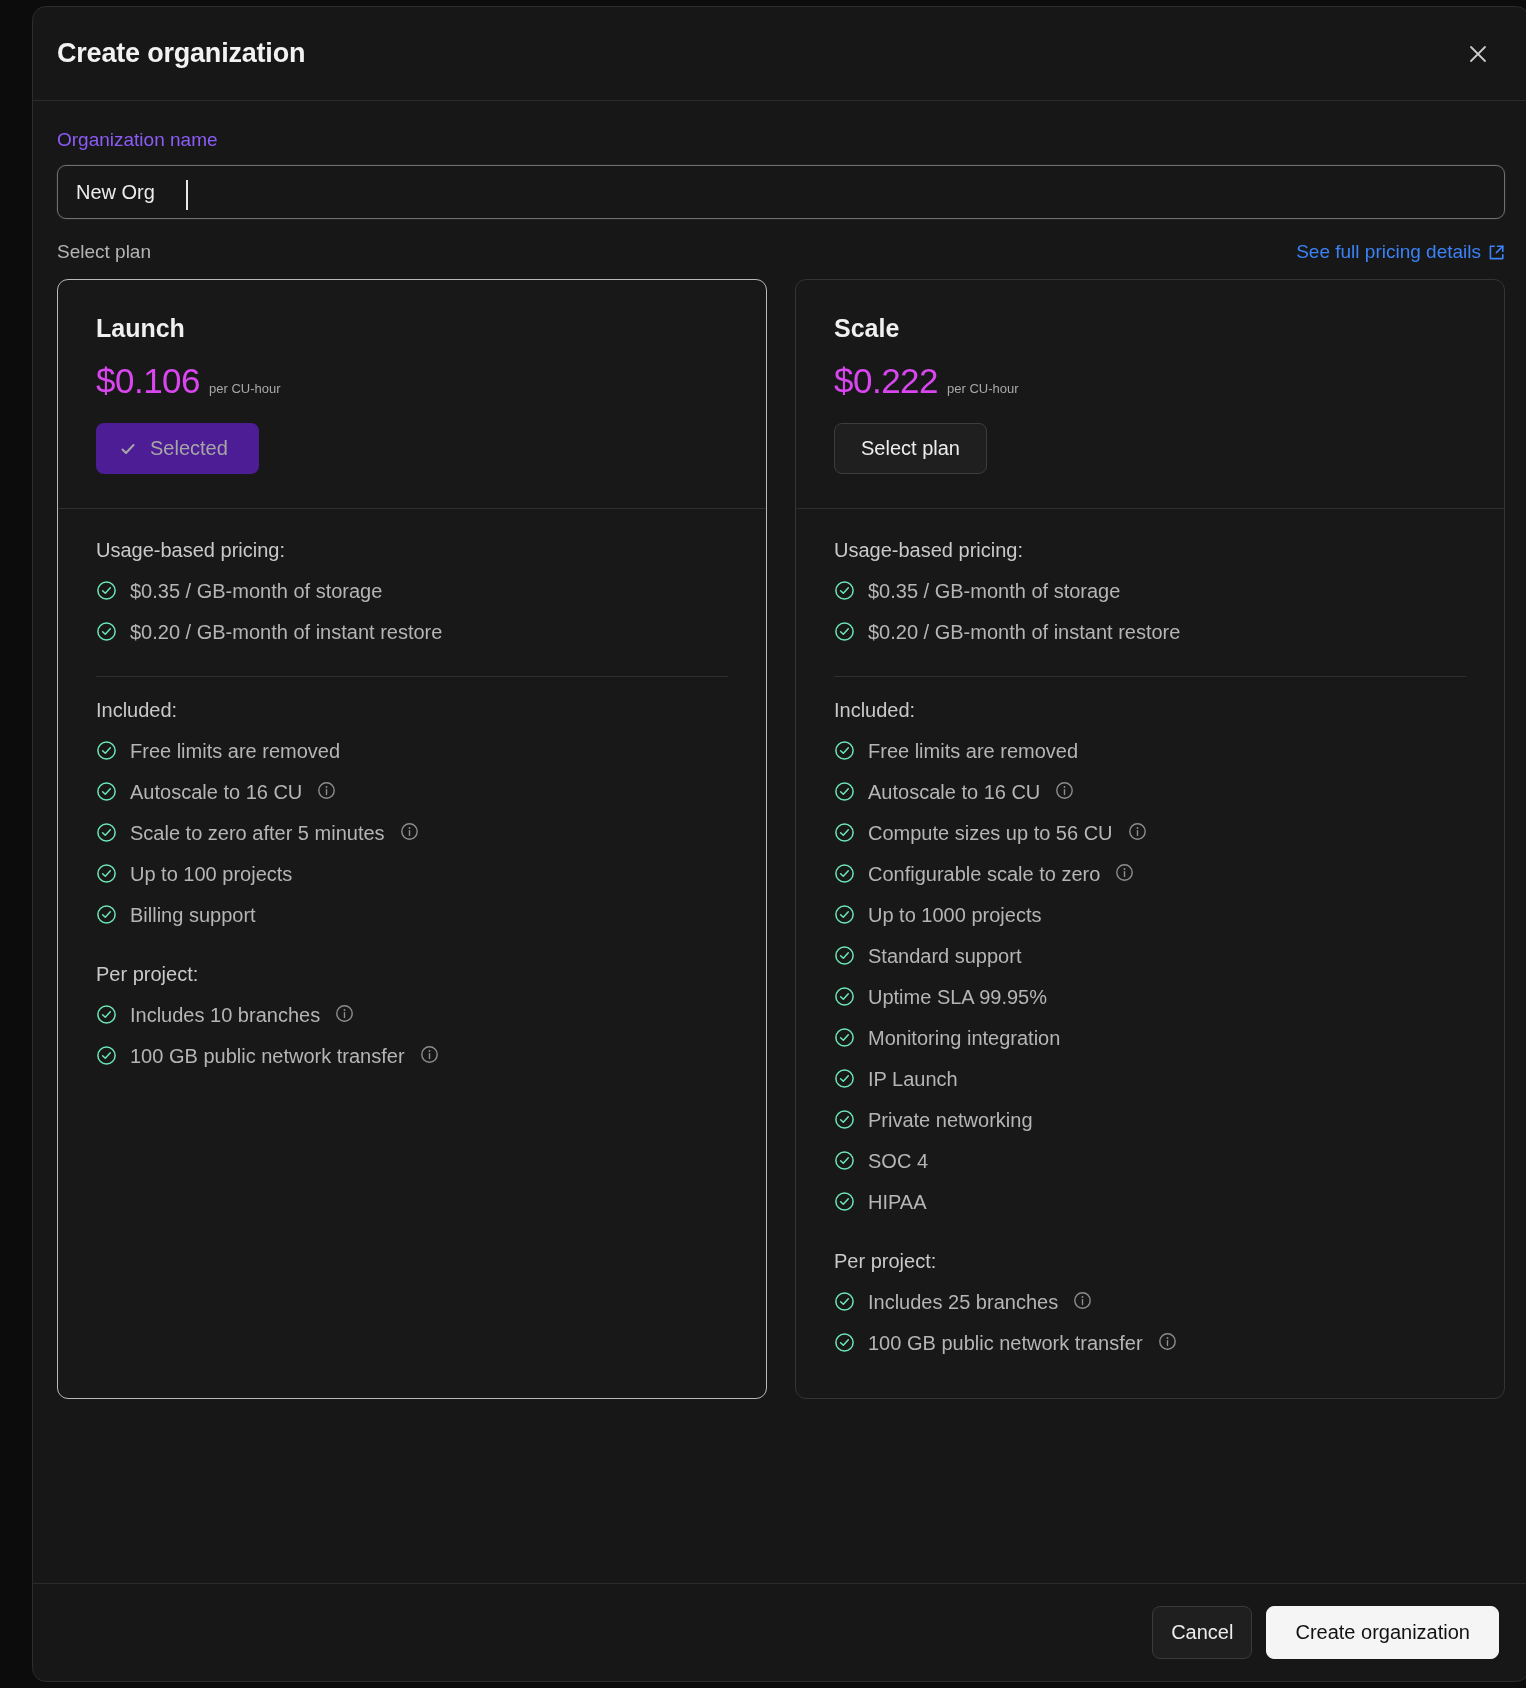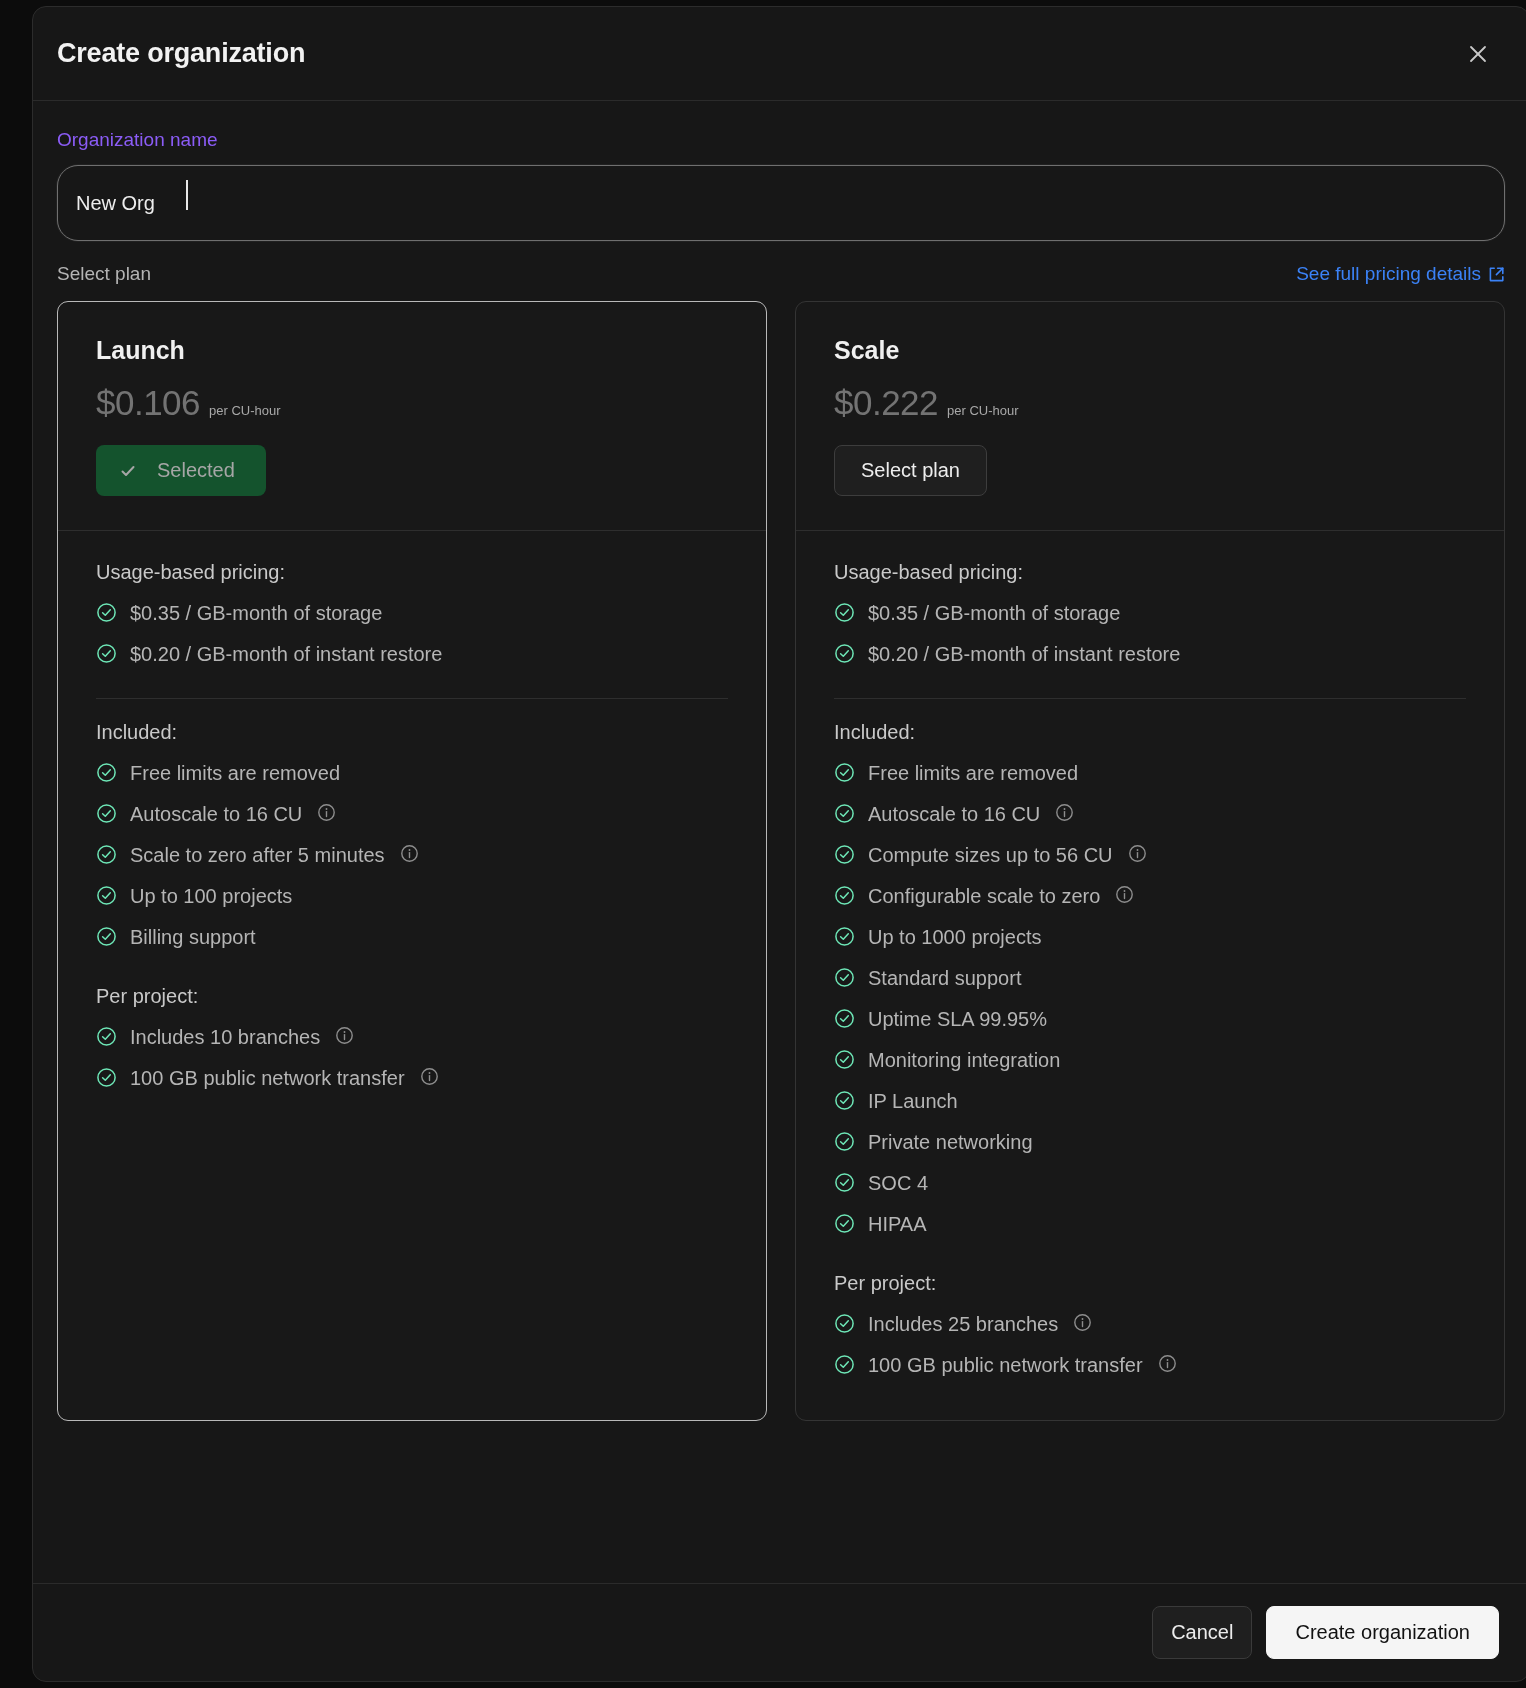--- a/index.html
+++ b/index.html
@@ -51,23 +51,23 @@
     padding: 28px 24px 0 24px;
     overflow: hidden;
   }
   .field-label {
     font-size: 19px;
     color: #8b5cf6;
     margin-bottom: 14px;
   }
   .name-input-wrap {
     position: relative;
-    height: 76px;
+    height: 54px;
     border: 1px solid #6f6f6f;
-    border-radius: 21px;
+    border-radius: 9px;
     background: #171717;
     display: flex;
     align-items: center;
     padding: 0 18px;
     box-shadow: 0 0 0 1px rgba(255,255,255,0.04);
   }
   .name-input-wrap input {
     flex: 1;
     background: transparent;
     border: none;
@@ -130,44 +130,44 @@
     margin-bottom: 18px;
   }
   .plan-price-row {
     display: flex;
     align-items: baseline;
     gap: 9px;
     margin-bottom: 22px;
   }
   .plan-price {
     font-size: 35px;
-    color: #737373;
+    color: #d946ef;
     letter-spacing: -0.5px;
   }
   .plan-price-unit {
     font-size: 13px;
     color: #a8a8a8;
   }
   .plan-btn {
     border: 1px solid #3d3d3d;
     background: #1f1f1f;
     color: #ededed;
     font-size: 20px;
     font-family: "Liberation Sans", sans-serif;
     border-radius: 8px;
     padding: 13px 26px;
     cursor: pointer;
   }
   .plan-btn.selected-state {
-    background: #14532d;
+    background: #4c1d95;
     border-color: transparent;
     color: #a6a6a6;
     display: inline-flex;
     align-items: center;
-    gap: 20px;
+    gap: 13px;
     cursor: default;
     padding-left: 22px;
     padding-right: 30px;
   }
   .plan-btn.selected-state svg { display:block; }
   .plan-features {
     padding: 30px 38px 30px 38px;
     flex: 1 1 auto;
   }
   .section-title {

